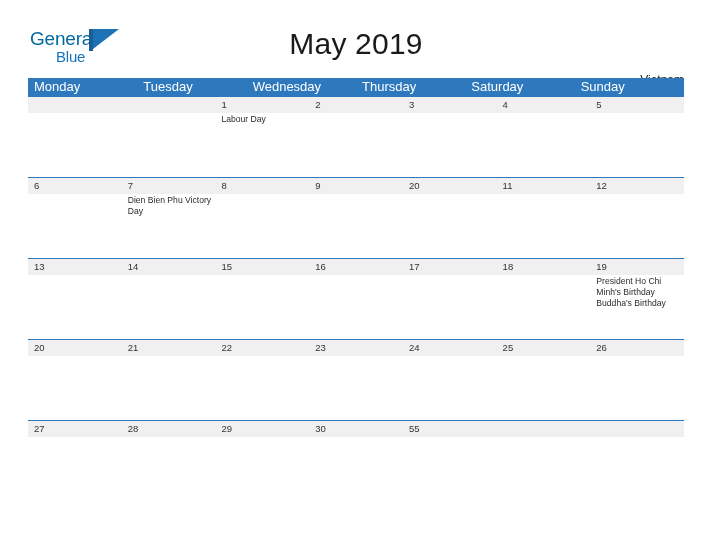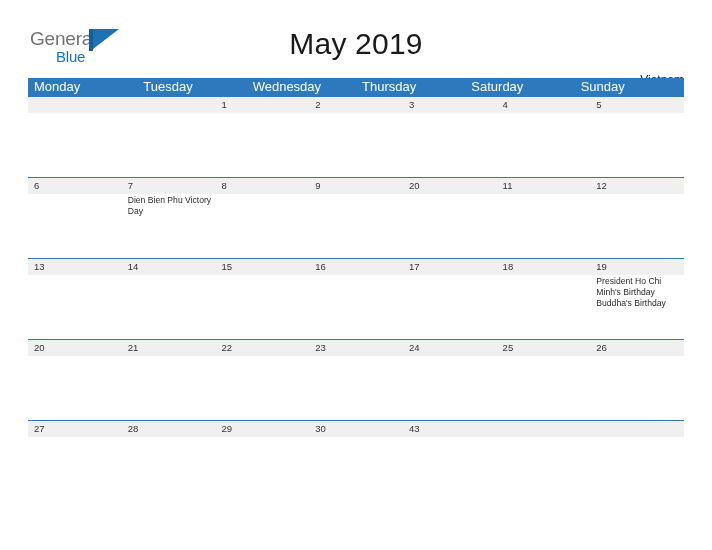--- a/index.html
+++ b/index.html
@@ -38,21 +38,21 @@
     top: 4px;
     width: 110px;
     height: 42px;
   }
   .logo-general {
     position: absolute;
     left: 2px;
     top: 0px;
     font-size: 19px;
     letter-spacing: -0.2px;
-    color: #737373;
+    color: #0369a1;
     line-height: 21px;
     white-space: nowrap;
   }
   .logo-blue {
     position: absolute;
     left: 28px;
     top: 18px;
     font-size: 15px;
     letter-spacing: -0.2px;
     color: #1573bd;
@@ -228,20 +228,23 @@
         <div class="date-cell">5</div>
       </div>
       <div class="events-band">
         <div class="event-cell">
             <div class="event-text"></div>
           </div>
         <div class="event-cell">
             <div class="event-text"></div>
           </div>
         <div class="event-cell">
+            <div class="event-text">Labour Day</div>
+          </div>
+        <div class="event-cell">
             <div class="event-text"></div>
           </div>
         <div class="event-cell">
             <div class="event-text"></div>
           </div>
         <div class="event-cell">
             <div class="event-text"></div>
           </div>
         <div class="event-cell">
             <div class="event-text"></div>
@@ -353,21 +356,21 @@
           </div>
       </div>
     </div>
 
     <div class="week-row">
       <div class="date-band">
         <div class="date-cell">27</div>
         <div class="date-cell">28</div>
         <div class="date-cell">29</div>
         <div class="date-cell">30</div>
-        <div class="date-cell">43</div>
+        <div class="date-cell">55</div>
         <div class="date-cell"></div>
         <div class="date-cell"></div>
       </div>
       <div class="events-band">
         <div class="event-cell">
             <div class="event-text"></div>
           </div>
         <div class="event-cell">
             <div class="event-text"></div>
           </div>

